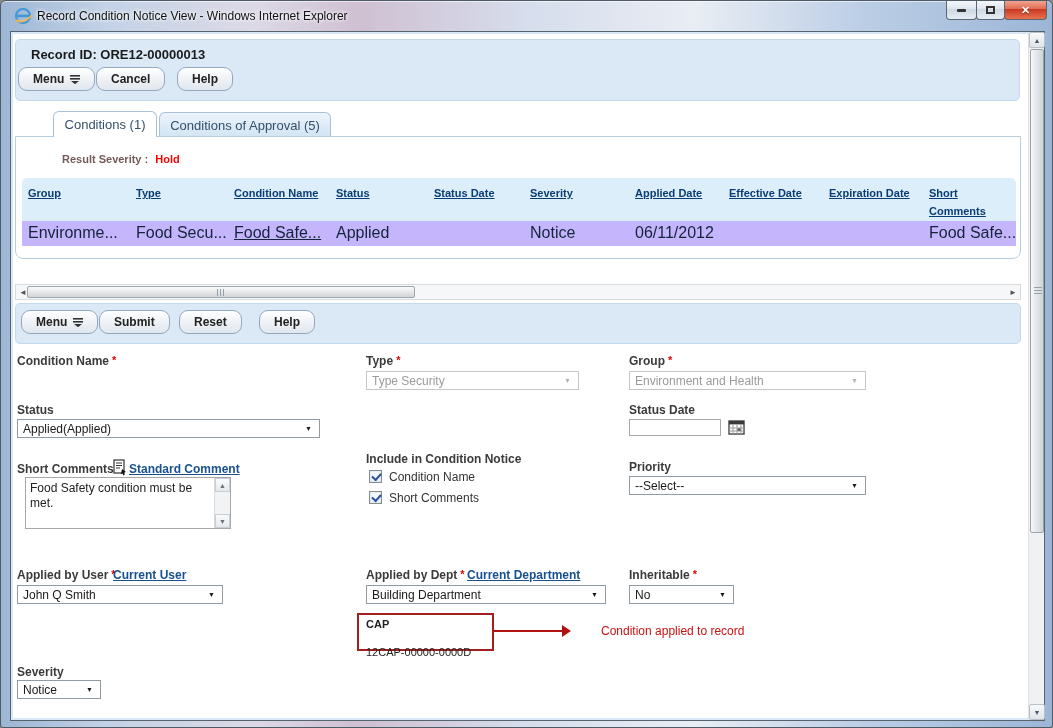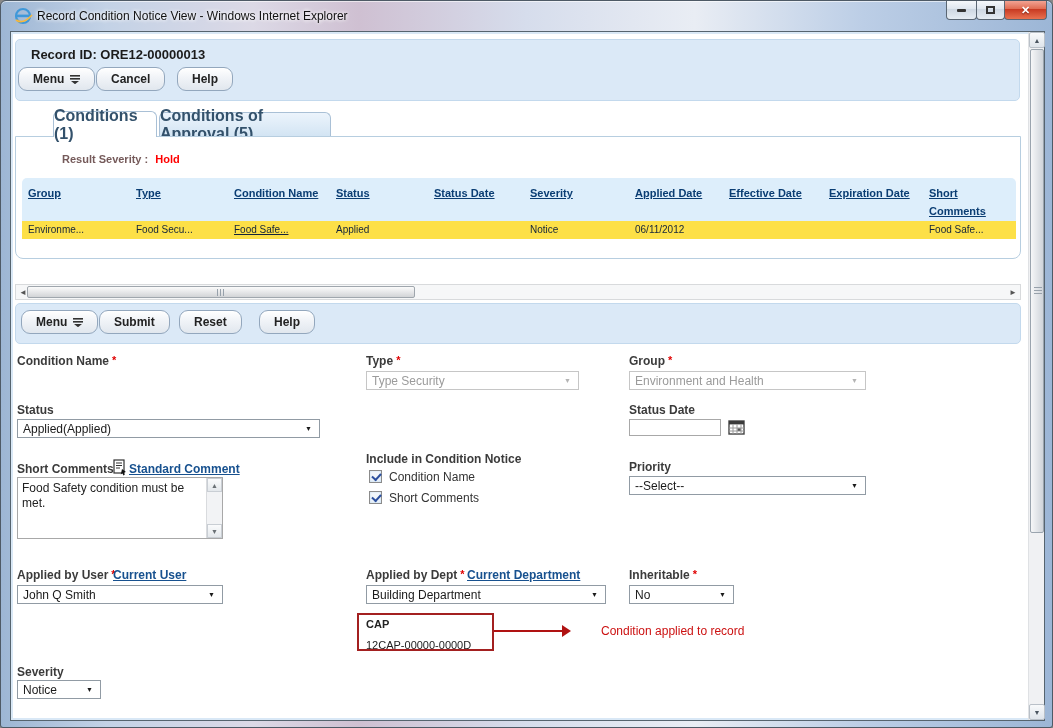--- a/index.html
+++ b/index.html
@@ -68,67 +68,67 @@
   .panel-toolbar { left:14px; top:302px; width:1006px; height:41px; }
   .record-id { position:absolute; left:30px; top:46px; font-size:13px; font-weight:bold; color:#1b1b1b; }
   .btn {
     position:absolute; height:24px; padding:0 14px; display:inline-flex; align-items:center; gap:6px;
     border:1px solid #93a7bd; border-radius:9px; background:linear-gradient(180deg,#ffffff,#f0f3f7 45%,#e1e7ee);
     font-size:12px; font-weight:bold; color:#222; box-shadow:inset 0 1px 0 #fff; cursor:default; white-space:nowrap;
   }
 
   
   .tab { position:absolute; display:flex; align-items:center; justify-content:center;
-    font-size:16px; font-weight:bold; color:#33516b; border:1px solid #a9c0d6; border-bottom:none; border-radius:6px 6px 0 0; }
+    font-size:13px; font-weight:normal; color:#33516b; border:1px solid #a9c0d6; border-bottom:none; border-radius:6px 6px 0 0; }
   .tab-active { left:52px; top:110px; width:104px; height:26px; background:#fff; z-index:3; }
   .tab-idle   { left:158px; top:111px; width:172px; height:25px; background:linear-gradient(180deg,#ecf4fc,#d2e4f3); z-index:1; }
 
   
   .panel-table { position:absolute; left:14px; top:135px; width:1006px; height:123px; background:#fff;
     border:1px solid #b7cee0; border-radius:0 0 8px 8px; z-index:2; }
   .result-sev { position:absolute; left:10px; top:16px; font-size:11px; font-weight:bold; }
   .result-sev .rs-label { color:#755a5a;padding-left:36px; }
   .result-sev .rs-value { color:#ff0000; margin-left:4px; }
   table.grid { position:absolute; left:6px; top:41px; width:994px; border-collapse:collapse; table-layout:fixed; }
   table.grid th { background:#ddeefb; text-align:left; vertical-align:top; height:38px; padding:5px 3px 2px 6px; }
   table.grid th:first-child { border-radius:5px 0 0 0; }
   table.grid th:last-child { border-radius:0 5px 0 0; }
   table.grid th span { font-size:11px; font-weight:bold; color:#0a3d73; text-decoration:underline; cursor:pointer; }
-  table.grid td { background:#fde047; font-size:10px; color:#14243a; padding:3px 3px 4px 6px; white-space:nowrap; overflow:hidden; }
+  table.grid td { background:#c4b5fd; font-size:16px; color:#14243a; padding:3px 3px 4px 6px; white-space:nowrap; overflow:hidden; }
   td .cell-link { text-decoration:underline; cursor:pointer; }
 
   
   .lbl { position:absolute; font-size:12px; font-weight:bold; color:#3b3b3b; white-space:nowrap; }
   .req { color:#e00000; font-size:11px; font-weight:bold; margin-left:3px; vertical-align:top; }
   .link { position:absolute; font-size:12px; font-weight:bold; color:#17518f; text-decoration:underline; cursor:pointer; white-space:nowrap; }
   .tinput { position:absolute; height:19px; border:1px solid #a8a8a8; font-family:"Liberation Sans",sans-serif; font-size:12px; color:#1a1a1a; padding:0 4px; background:#fff; }
   .sel { position:absolute; height:19px; background:#fff; border:1px solid #919ba4; font-size:12px; color:#1a1a1a;
     display:flex; align-items:center; padding:0 22px 0 5px; cursor:default; }
   .sel .caret { position:absolute; right:7px; top:5px; font-size:7px; color:#1a1a1a; }
   .sel.disabled { color:#9b9b9b; border-color:#c6c6c6; }
   .sel.disabled .caret { color:#b4b4b4; }
 
   .checkbox { position:absolute; width:13px; height:13px; border:1px solid #8b8b8b; background:linear-gradient(180deg,#f4f8fb,#e9f1f8); box-shadow:inset 0 0 2px #bcd8ee; }
   .checkbox.checked::after { content:""; position:absolute; left:2px; top:2px; width:7px; height:4px;
     border-left:2px solid #2b4f9e; border-bottom:2px solid #2b4f9e; transform:rotate(-48deg); }
   .cb-label { position:absolute; font-size:12px; color:#333; white-space:nowrap; }
 
-  .textarea { position:absolute; left:16px; top:476px; width:206px; height:62px; border:1px solid #a8a8a8; background:#fff; }
+  .textarea { position:absolute; left:24px; top:476px; width:206px; height:52px; border:1px solid #a8a8a8; background:#fff; }
   .textarea .ta-text { position:absolute; left:4px; top:3px; right:20px; font-size:12px; color:#222; line-height:15px; }
   .ta-scroll { position:absolute; right:0; top:0; width:16px; height:100%; background:#f2f3f5; border-left:1px solid #d9dbde; }
   .ta-scroll .sb { position:absolute; left:0; width:15px; height:14px; display:flex; align-items:center; justify-content:center;
     font-size:7px; color:#6a7075; background:linear-gradient(180deg,#fafbfc,#e4e8ec); border:1px solid #c9ced4; }
   .ta-scroll .sb.up { top:0; } .ta-scroll .sb.down { bottom:0; }
 
   .cal-btn { position:absolute; left:727px; top:419px; width:18px; height:16px; background:#fff; cursor:pointer; }
 
   
   .cap-box { position:absolute; left:356px; top:612px; width:137px; height:38px; border:2px solid #a32020; background:#fff; padding:3px 0 0 7px; }
   .cap-line1 { font-size:11px; font-weight:bold; color:#222; }
-  .cap-line2 { font-size:11px; color:#222; margin-top:9px; }
+  .cap-line2 { font-size:11px; color:#222; margin-top:16px; }
   .arrow-line { position:absolute; left:493px; top:629px; width:68px; height:2px; background:#b01212; }
   .arrow-head { position:absolute; left:561px; top:624px; width:0; height:0;
     border-left:9px solid #b01212; border-top:6px solid transparent; border-bottom:6px solid transparent; }
   .arrow-text { position:absolute; left:600px; top:623px; font-size:12px; color:#cc1111; white-space:nowrap; }
 
   .icon-svg { display:block; }
 </style>
 </head>
 <body>
 

